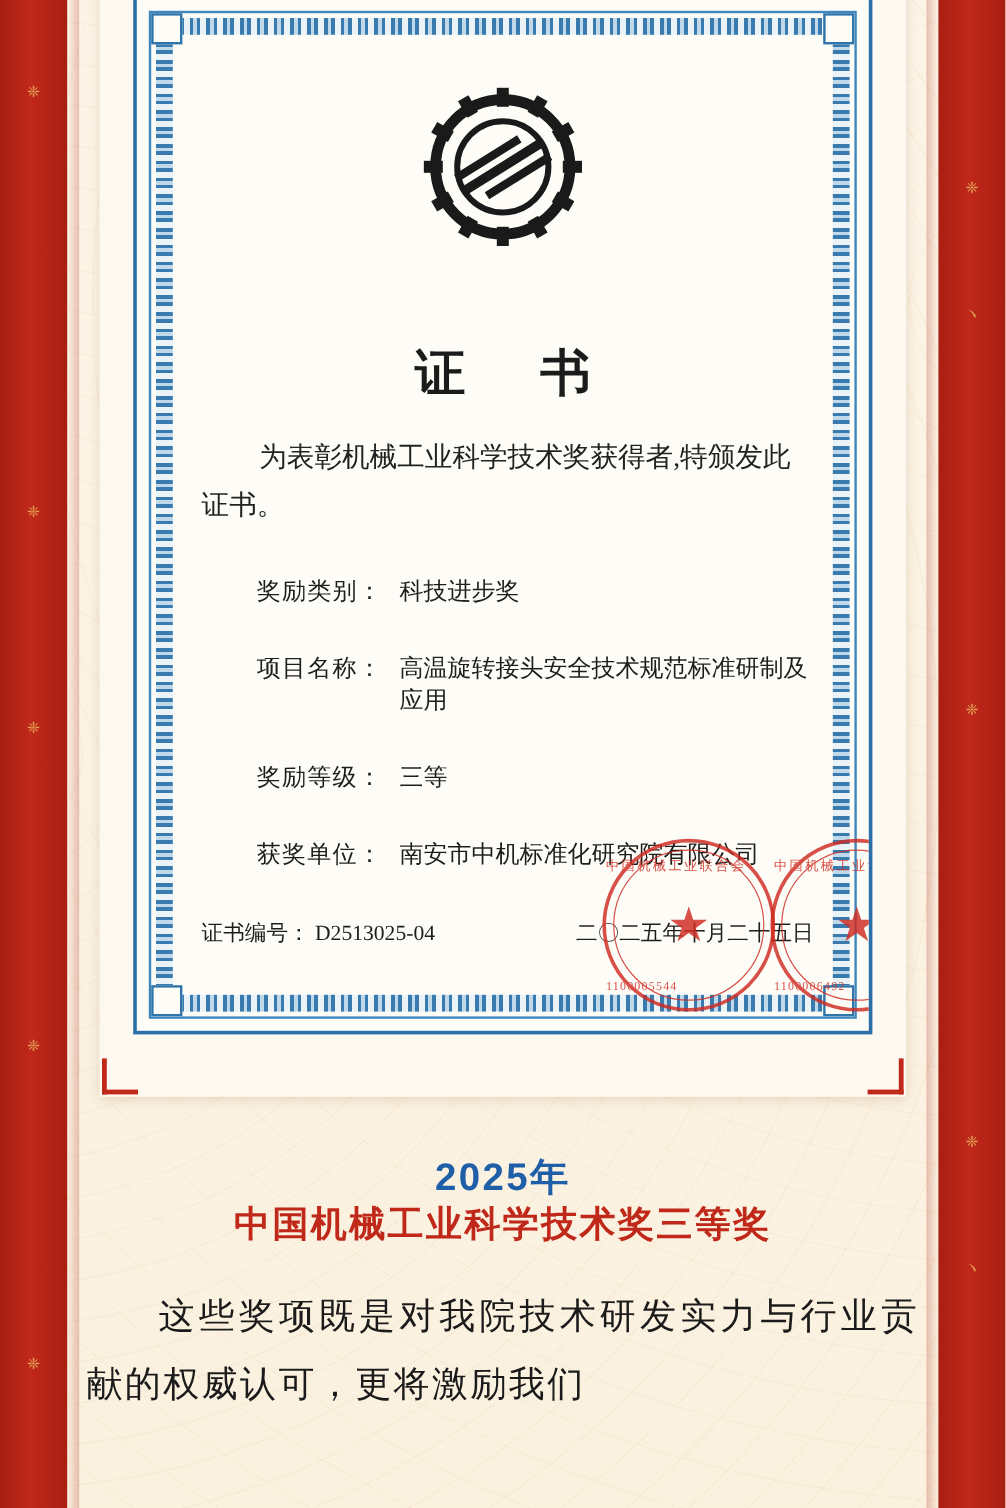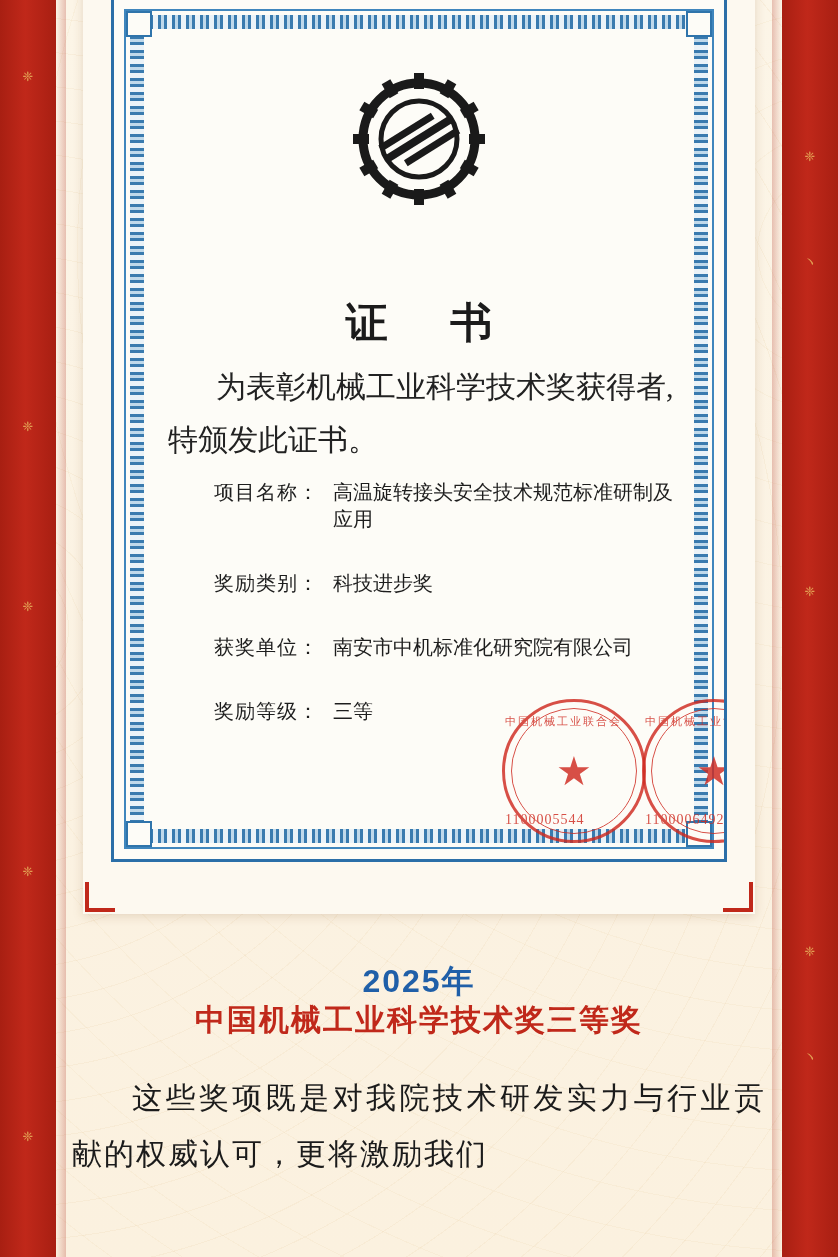--- a/index.html
+++ b/index.html
@@ -104,30 +104,30 @@
     width:132px;height:132px;
   }
 
   
   .cert-title{
     position:absolute;left:0;right:0;top:190px;text-align:center;
     font-family:"Liberation Serif","DejaVu Serif",serif;
     font-size:37px;letter-spacing:5px;color:#1b1b1b;font-weight:600;
   }
   .cert-subtitle{
-    position:absolute;left:0;right:0;top:256px;text-align:center;
+    position:absolute;left:0;right:0;top:244px;text-align:center;
     font-family:"Liberation Serif","DejaVu Serif",serif;
     font-size:42px;letter-spacing:26px;color:#1b1b1b;font-weight:700;
     text-indent:26px;
   }
 
   .cert-statement{
     position:absolute;left:14px;right:6px;top:322px;
     font-family:"Liberation Serif","DejaVu Serif",serif;
-    font-size:30px;line-height:1.75;color:#222;text-indent:48px;
+    font-size:23px;line-height:1.75;color:#222;text-indent:48px;
   }
 
   
   .fields{position:absolute;left:60px;right:6px;top:440px;}
   .field-row{display:flex;align-items:baseline;margin-bottom:37px;font-size:20px;
     font-family:"Liberation Serif","DejaVu Serif",serif;color:#1d1d1d;}
   .field-label{letter-spacing:1px;white-space:nowrap;}
   .field-value{margin-left:14px;}
 
   
@@ -145,21 +145,21 @@
   }
   .seal .ring{position:absolute;inset:6px;border:1px solid #cf2a20;border-radius:50%;}
   .seal .star{
     position:absolute;left:50%;top:50%;transform:translate(-50%,-50%);
     font-size:40px;line-height:1;color:#cf2a20;
   }
   .seal .arc{
     position:absolute;left:0;right:0;top:12px;
     font-size:11px;letter-spacing:2px;font-family:"Liberation Serif",serif;
   }
-  .seal .arc.bottom{top:auto;bottom:12px;font-size:14px;letter-spacing:1px;}
+  .seal .arc.bottom{top:auto;bottom:12px;font-size:10px;letter-spacing:1px;}
   .seal.one{left:388px;top:700px;}
   .seal.two{left:528px;top:700px;}
 
   
   .award-year{
     position:absolute;left:0;right:0;top:940px;text-align:center;
     color:#1f5fa8;font-size:32px;font-weight:700;letter-spacing:2px;margin-top:20px;
   }
   .award-name{
     position:absolute;left:0;right:0;top:1000px;text-align:center;
@@ -239,37 +239,44 @@
             </g>
           </svg>
         </div>
 
         <div class="cert-subtitle">证 书</div>
 
         <div class="cert-statement">为表彰机械工业科学技术奖获得者,特颁发此证书。</div>
 
         <div class="fields">
           <div class="field-row">
+            <span class="field-label">奖励类别：</span>
+            <span class="field-value">科技进步奖</span>
+          </div>
+          <div class="field-row">
             <span class="field-label">项目名称：</span>
             <span class="field-value">高温旋转接头安全技术规范标准研制及应用</span>
           </div>
           <div class="field-row">
-            <span class="field-label">奖励类别：</span>
-            <span class="field-value">科技进步奖</span>
+            <span class="field-label">奖励等级：</span>
+            <span class="field-value">三等</span>
           </div>
           <div class="field-row">
             <span class="field-label">获奖单位：</span>
             <span class="field-value">南安市中机标准化研究院有限公司</span>
           </div>
-          <div class="field-row">
-            <span class="field-label">奖励等级：</span>
-            <span class="field-value">三等</span>
-          </div>
         </div>
 
+        <div class="cert-footer">
+          <div>
+            <span>证书编号：</span>
+            <span>D2513025-04</span>
+          </div>
+          <div>二〇二五年十月二十五日</div>
+        </div>
       </div>
 
       <div class="seal one">
         <div class="ring"></div>
         <div class="arc">中国机械工业联合会</div>
         <div class="star">★</div>
         <div class="arc bottom">1100005544</div>
       </div>
       <div class="seal two">
         <div class="ring"></div>

